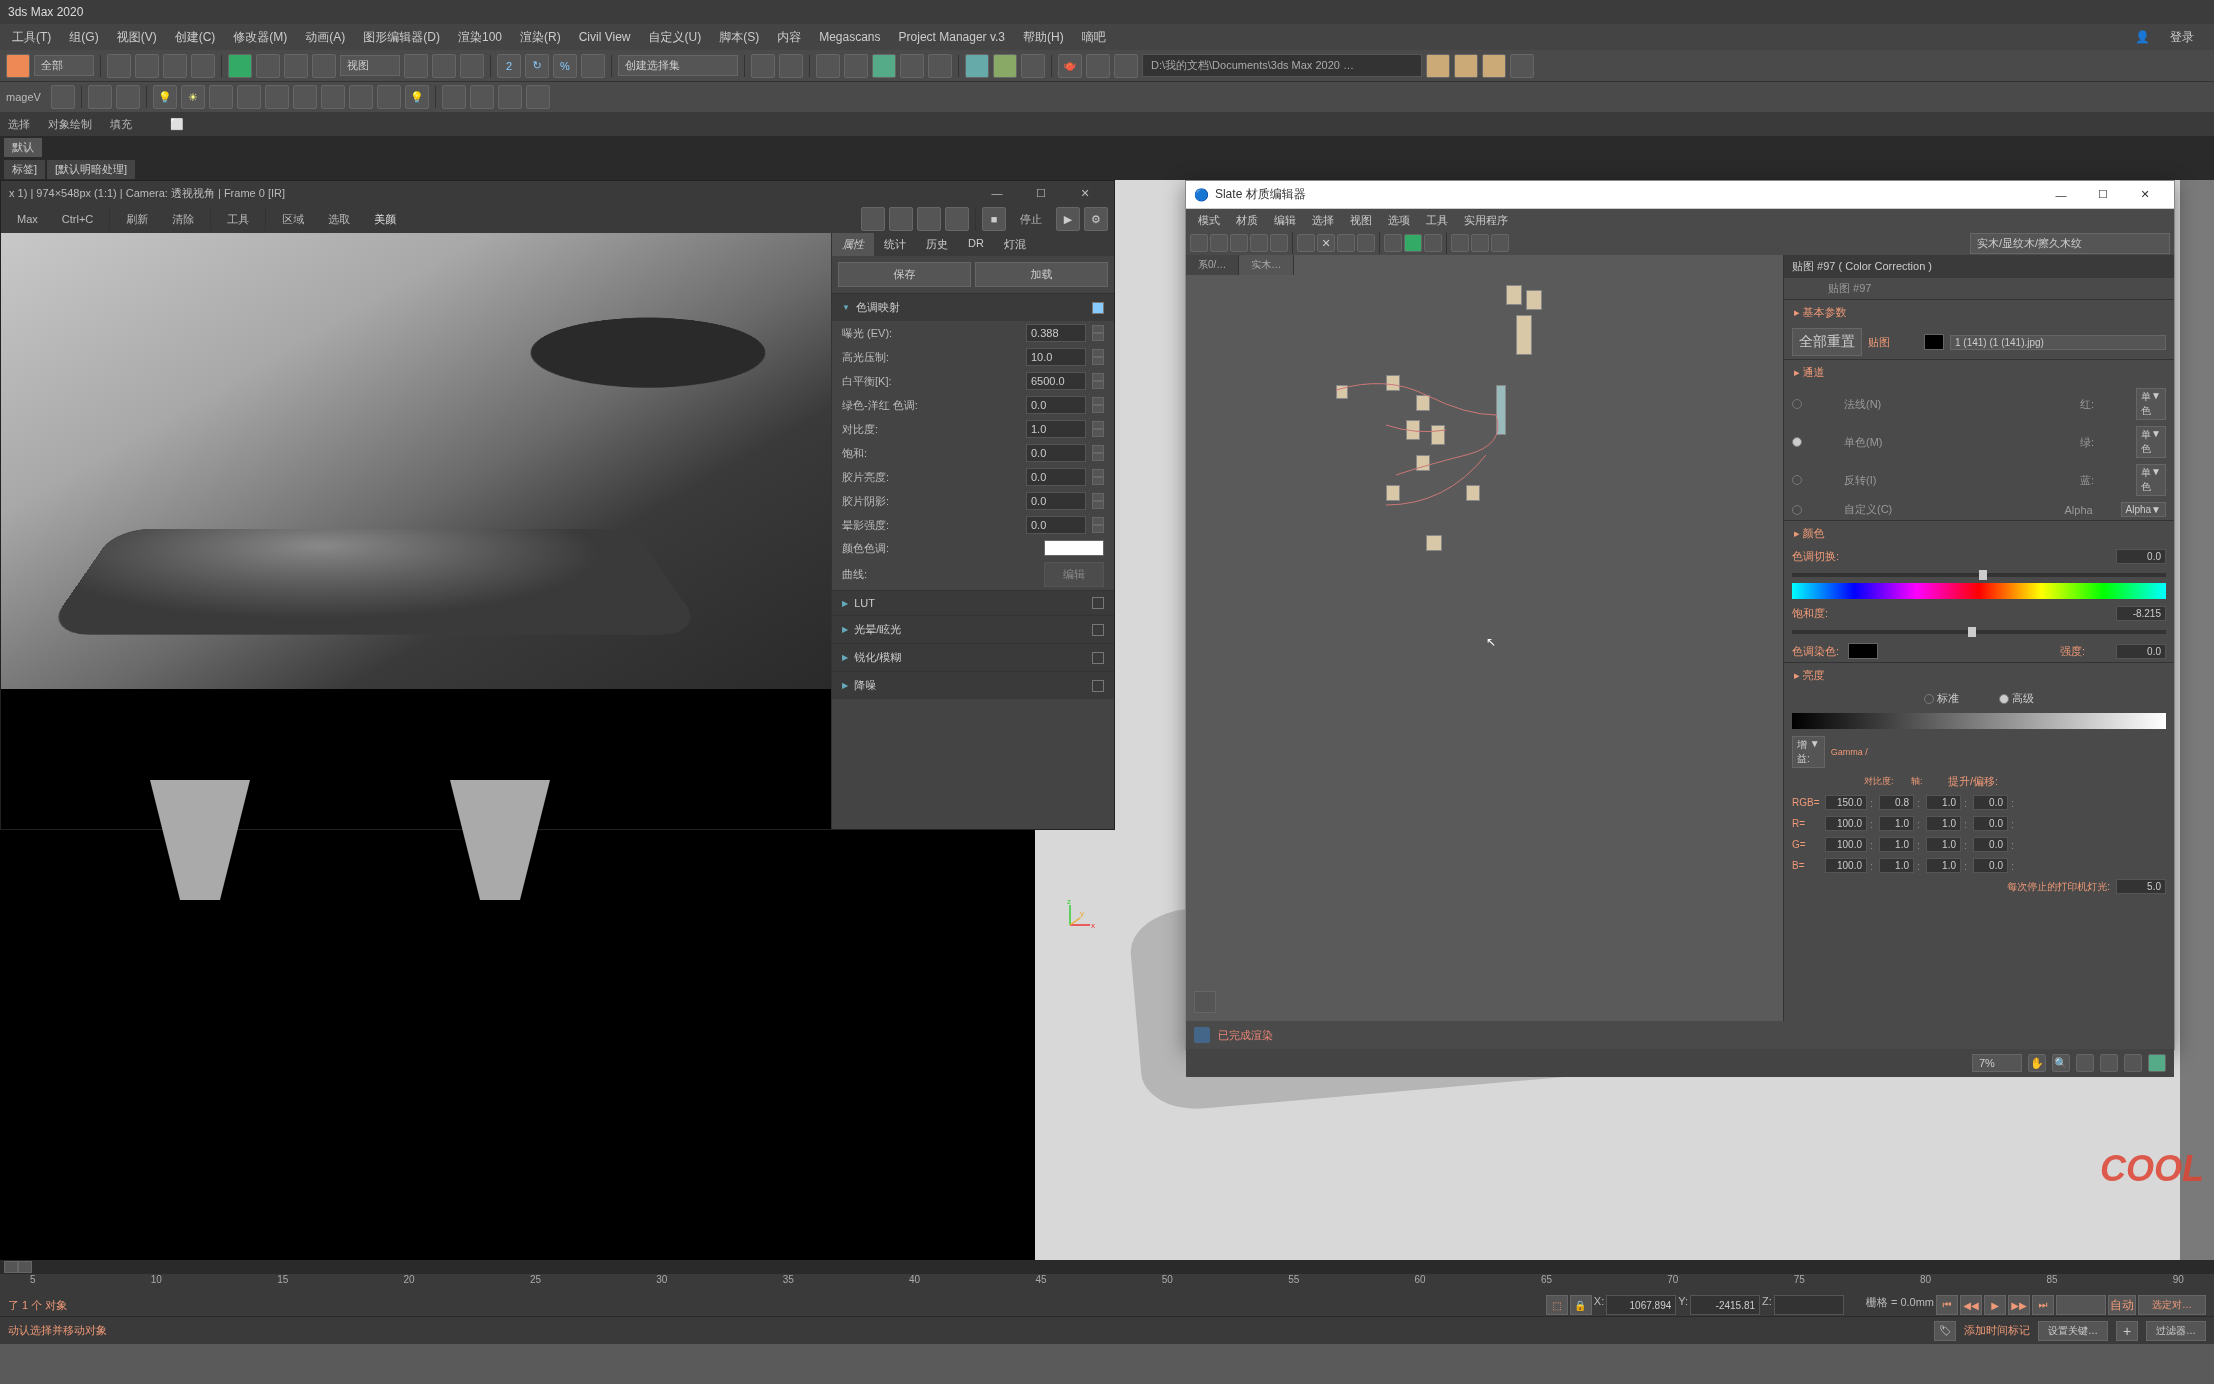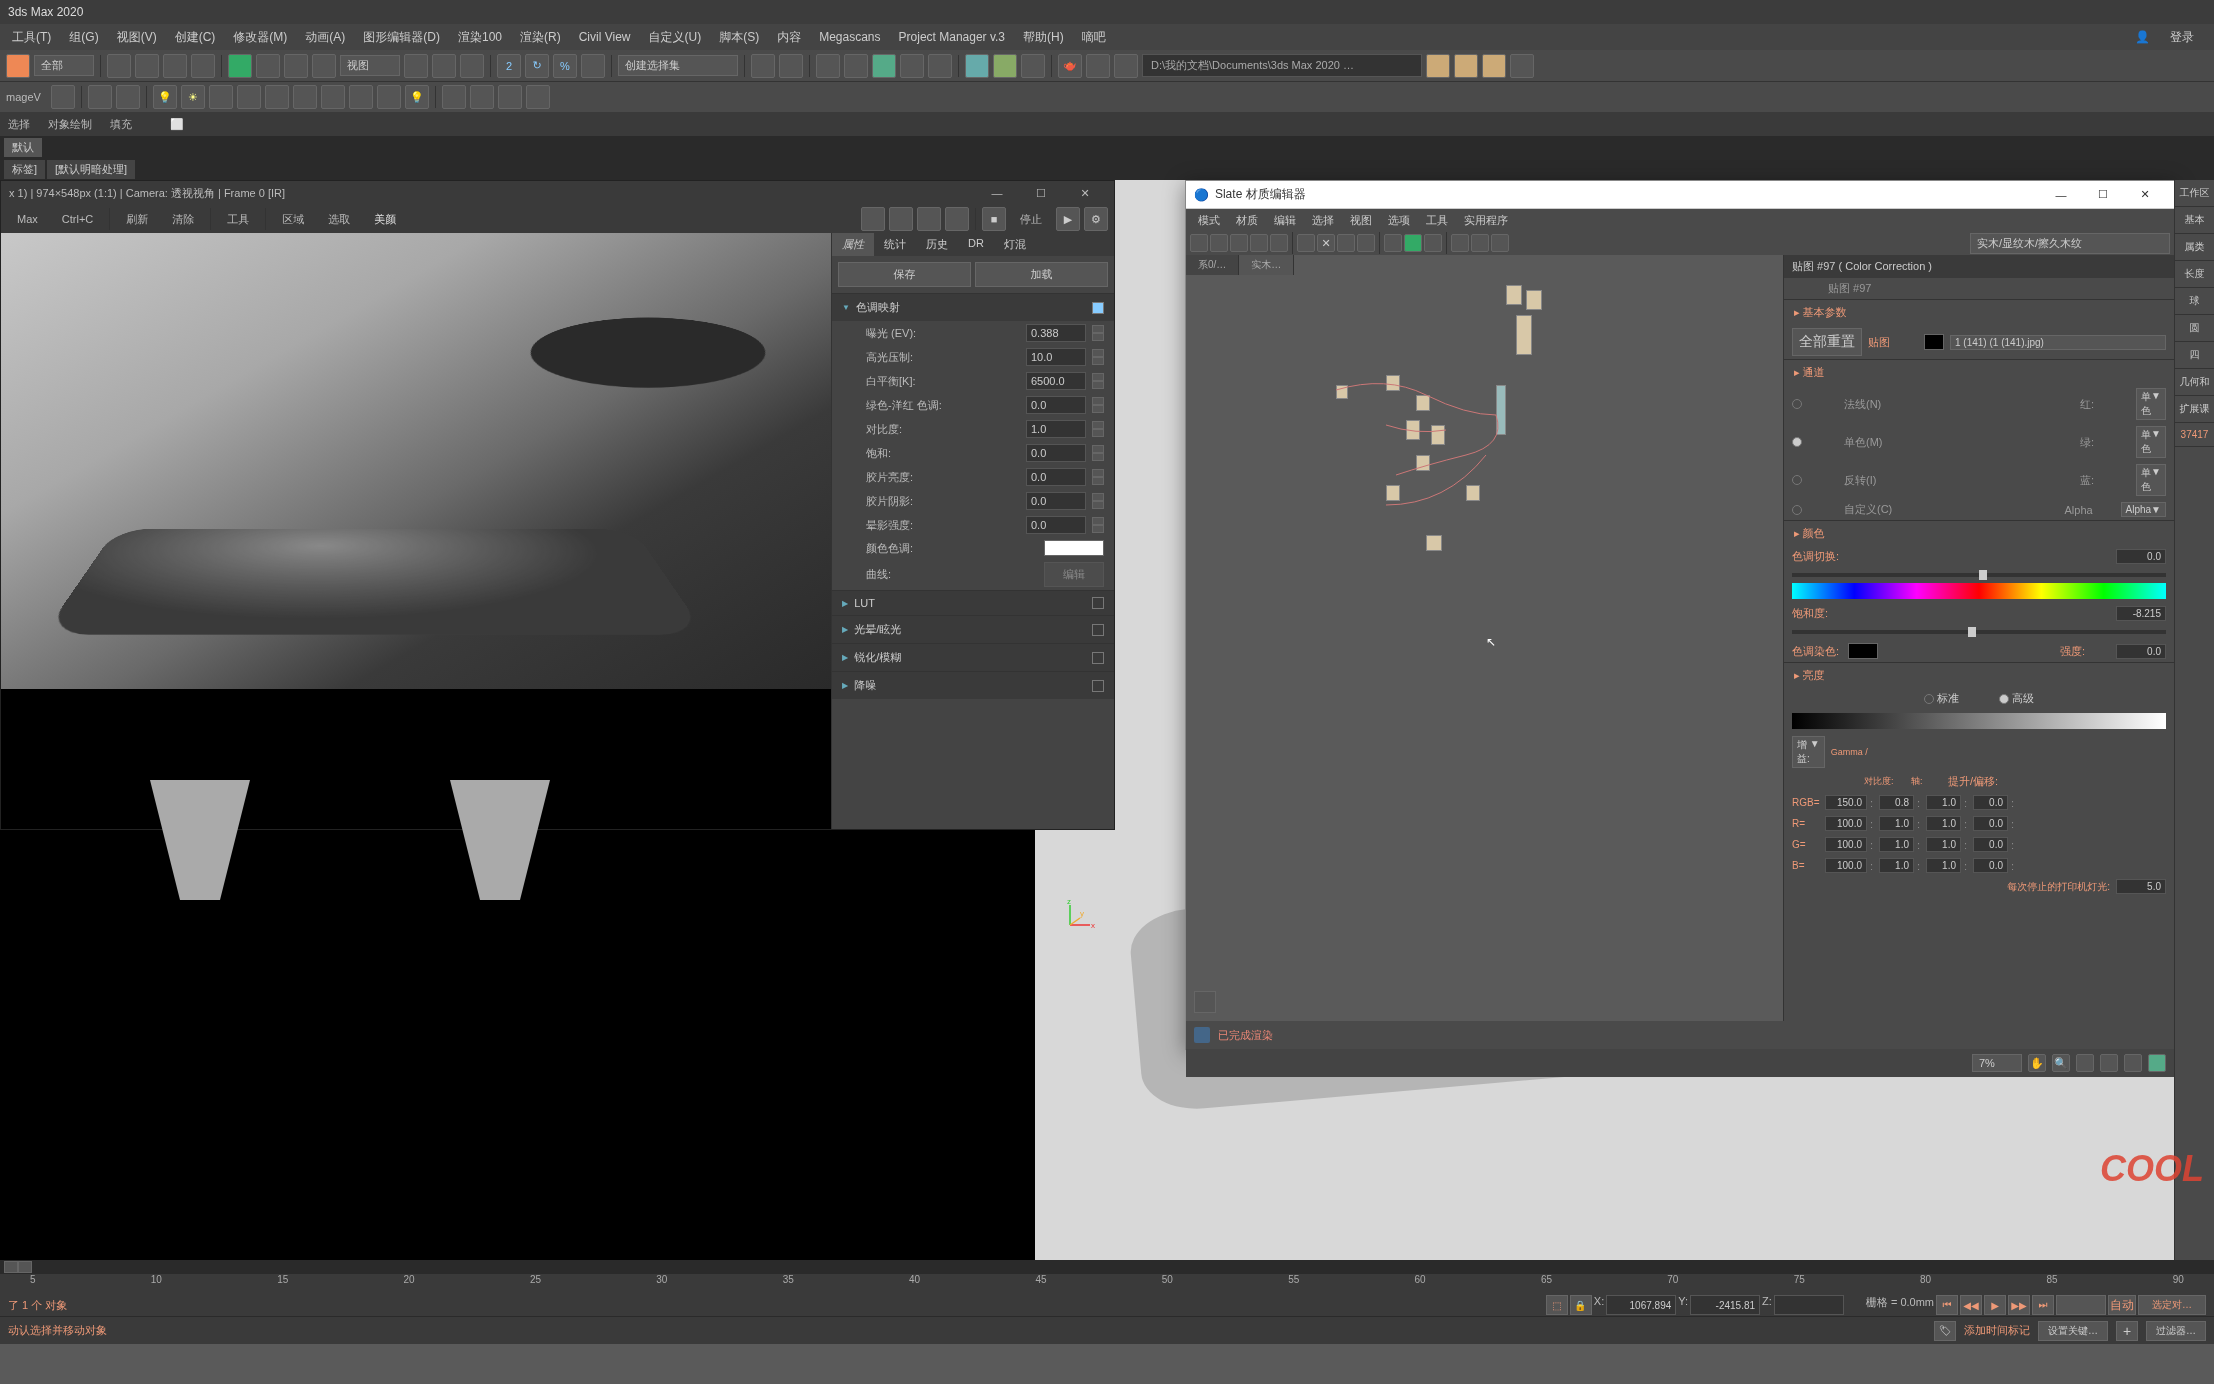--- a/index.html
+++ b/index.html
@@ -34,21 +34,21 @@
 .fb-tabs { display: flex; background: #3a3a3a; }
 .fb-tab { padding: 4px 10px; font-size: 11px; color: #ccc; cursor: pointer; }
 .fb-tab.active { background: #555; font-style: italic; }
 .fb-action-row { display: flex; gap: 4px; padding: 6px; }
 .fb-action { flex: 1; background: #555; border: 1px solid #666; padding: 4px; text-align: center; font-size: 11px; cursor: pointer; }
 .fb-section { border-top: 1px solid #333; }
 .fb-section-hdr { padding: 6px 10px; background: #3a3a3a; display: flex; align-items: center; gap: 6px; font-size: 11px; }
 .fb-section-hdr::before { content: "▶"; font-size: 8px; color: #6ab; }
 .fb-section-hdr.open::before { content: "▼"; }
 .fb-section-chk { margin-left: auto; width: 12px; height: 12px; border: 1px solid #777; }
-.fb-param-row { display: flex; align-items: center; padding: 3px 10px; gap: 6px; margin-left: 24px; }
+.fb-param-row { display: flex; align-items: center; padding: 3px 10px; gap: 6px; }
 .fb-param-label { flex: 1; color: #bbb; font-size: 11px; }
 .fb-param-val { width: 60px; background: #333; border: 1px solid #555; padding: 2px 4px; color: #ccc; font-size: 11px; text-align: left; }
 .fb-spinner { width: 12px; display: flex; flex-direction: column; }
 .fb-spin { height: 8px; background: #555; border: 1px solid #666; cursor: pointer; }
 .fb-swatch { width: 60px; height: 16px; border: 1px solid #666; }
 
 
 .vp-area { position: absolute; left: 0; top: 650px; width: 1035px; height: 430px; background: #000; }
 .vp-right { position: absolute; left: 1035px; top: 0; width: 1145px; height: 1080px; background: #d8d8d8; }
 .vp-shape { position: absolute; left: 100px; top: 710px; width: 550px; height: 200px; background: #b5b5b5; border-radius: 60px / 40px; transform: rotate(-5deg); }
@@ -651,32 +651,20 @@
       <div class="dropdown" style="min-width:50px">7%</div>
       <div class="tool-icon" style="width:18px;height:18px">✋</div>
       <div class="tool-icon" style="width:18px;height:18px">🔍</div>
       <div class="tool-icon" style="width:18px;height:18px"></div>
       <div class="tool-icon" style="width:18px;height:18px"></div>
       <div class="tool-icon" style="width:18px;height:18px"></div>
       <div class="tool-icon" style="width:18px;height:18px;background:#5a8"></div>
     </div>
   </div>
 
-  <div class="cmd-panel">
-    <div class="cmd-tab">工作区</div>
-    <div class="cmd-tab">基本</div>
-    <div class="cmd-tab">属类</div>
-    <div class="cmd-tab">长度</div>
-    <div class="cmd-tab">球</div>
-    <div class="cmd-tab">圆</div>
-    <div class="cmd-tab">四</div>
-    <div class="cmd-tab">几何和</div>
-    <div class="cmd-tab">扩展课</div>
-    <div class="cmd-tab" style="color:#e97">37417</div>
-  </div>
 
   <div class="logo-watermark">COOL</div>
 </div>
 
 <div style="background:#2a2a2a;height:14px;display:flex;align-items:center;padding:0 4px">
   <div style="width:14px;height:12px;background:#555;border:1px solid #666"></div>
   <div style="width:14px;height:12px;background:#555;border:1px solid #666"></div>
 </div>
 
 <div class="timeline">

